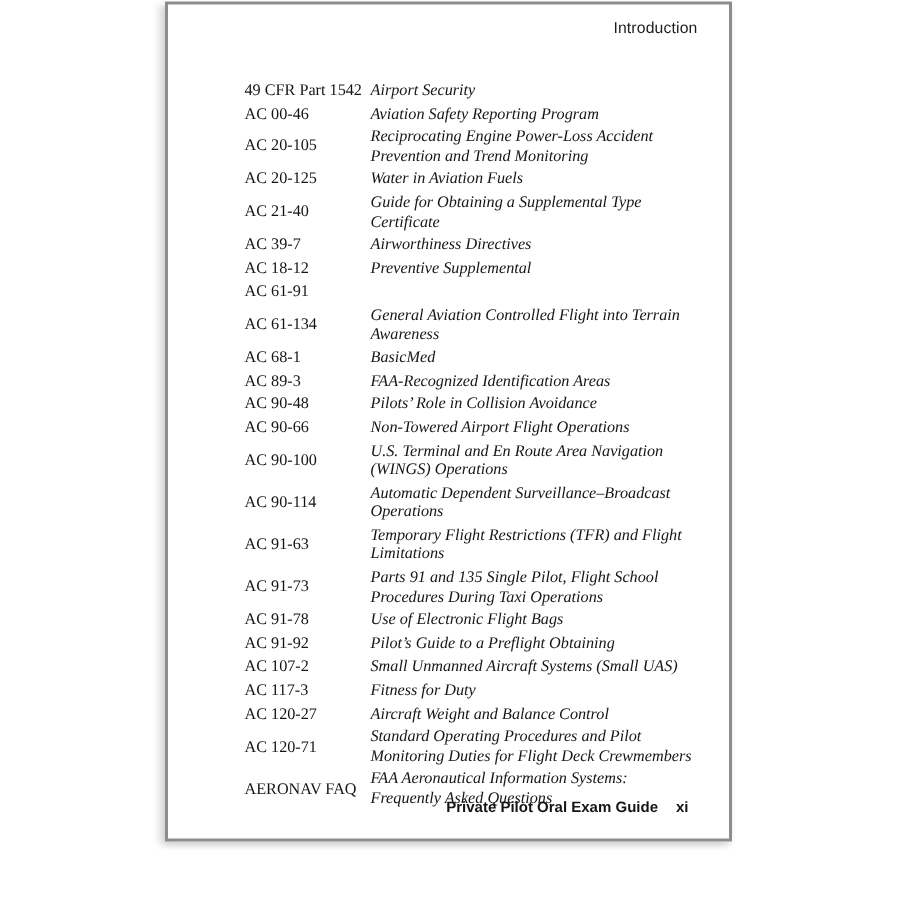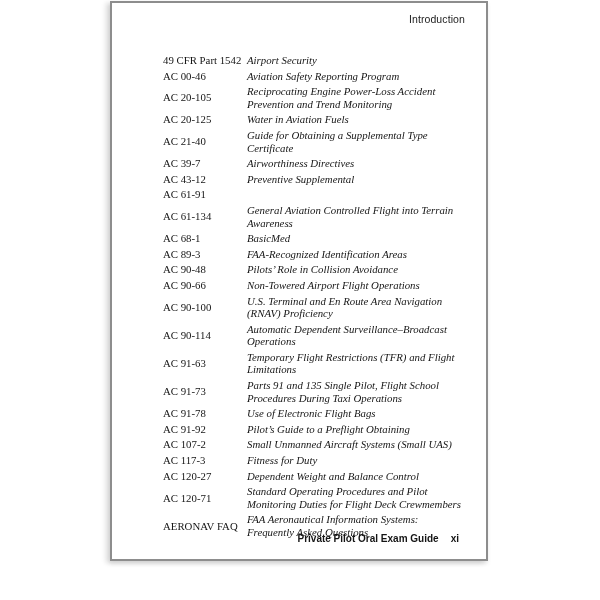--- a/index.html
+++ b/index.html
@@ -114,21 +114,21 @@
           <span class="ref-title">Guide for Obtaining a Supplemental Type
 Certificate</span>
         </div>
 
         <div class="ref-row">
           <span class="ref-code">AC 39-7</span>
           <span class="ref-title">Airworthiness Directives</span>
         </div>
 
         <div class="ref-row">
-          <span class="ref-code">AC 43-12</span>
+          <span class="ref-code">AC 18-12</span>
           <span class="ref-title">Preventive Supplemental</span>
         </div>
 
 
         <div class="ref-row">
           <span class="ref-code">AC 61-91</span>
         </div>
 
         <div class="ref-row">
           <span class="ref-code">AC 61-134</span>
@@ -152,21 +152,21 @@
         </div>
 
         <div class="ref-row">
           <span class="ref-code">AC 90-66</span>
           <span class="ref-title">Non-Towered Airport Flight Operations</span>
         </div>
 
         <div class="ref-row">
           <span class="ref-code">AC 90-100</span>
           <span class="ref-title">U.S. Terminal and En Route Area Navigation
-(RNAV) Proficiency</span>
+(WINGS) Operations</span>
         </div>
 
         <div class="ref-row">
           <span class="ref-code">AC 90-114</span>
           <span class="ref-title">Automatic Dependent Surveillance–Broadcast
 Operations</span>
         </div>
 
         <div class="ref-row">
           <span class="ref-code">AC 91-63</span>
@@ -195,21 +195,21 @@
           <span class="ref-title">Small Unmanned Aircraft Systems (Small UAS)</span>
         </div>
 
         <div class="ref-row">
           <span class="ref-code">AC 117-3</span>
           <span class="ref-title">Fitness for Duty</span>
         </div>
 
         <div class="ref-row">
           <span class="ref-code">AC 120-27</span>
-          <span class="ref-title">Dependent Weight and Balance Control</span>
+          <span class="ref-title">Aircraft Weight and Balance Control</span>
         </div>
 
         <div class="ref-row">
           <span class="ref-code">AC 120-71</span>
           <span class="ref-title">Standard Operating Procedures and Pilot
 Monitoring Duties for Flight Deck Crewmembers</span>
         </div>
 
         <div class="ref-row">
           <span class="ref-code">AERONAV FAQ</span>

